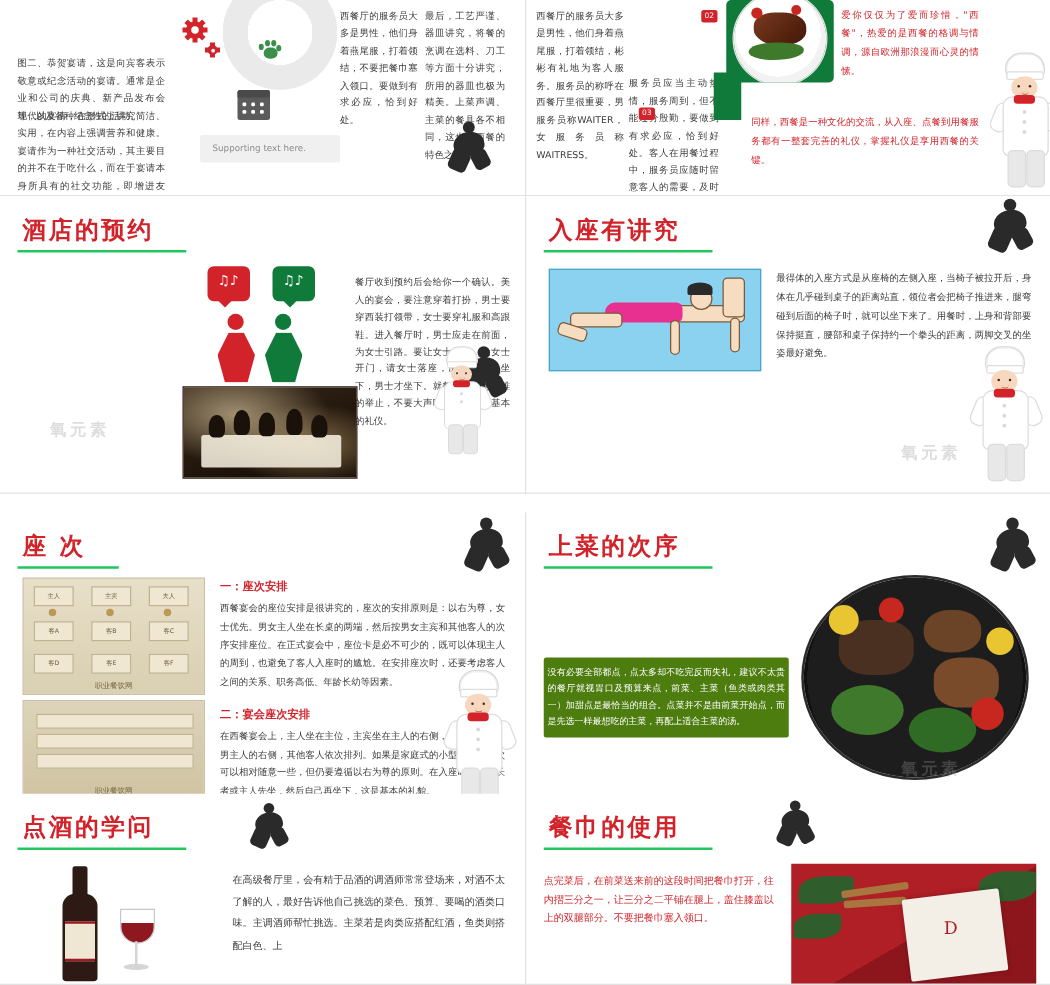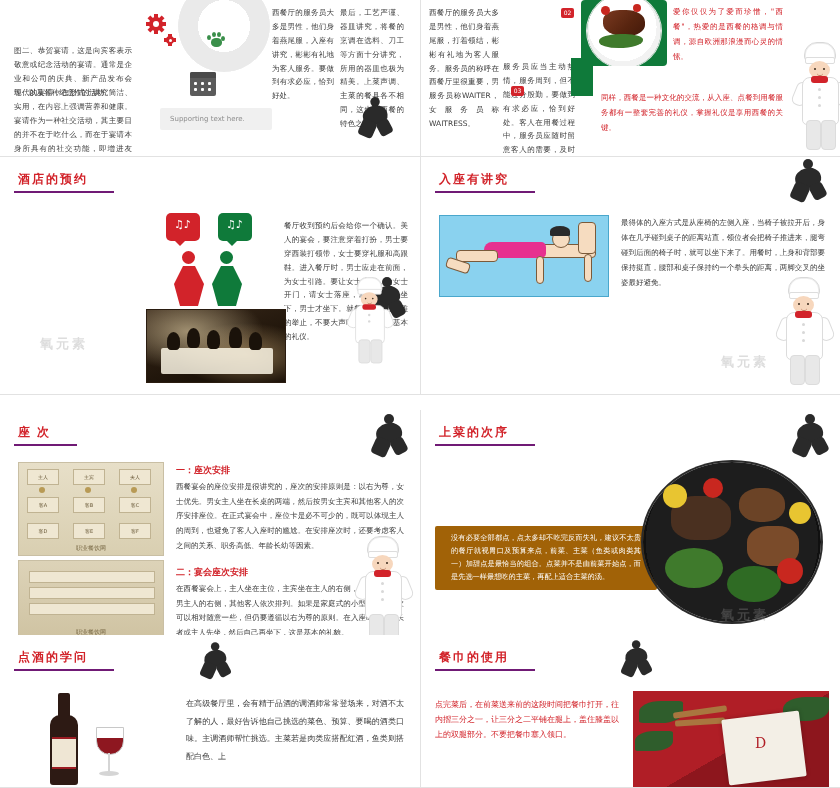--- a/index.html
+++ b/index.html
@@ -21,28 +21,27 @@
   }
   .col-left{left:0;width:420px;}
   .col-right{left:420px;width:420px;border-left:1px solid #e2e2e2;}
   .r0{top:0;height:157px;}
   .r1{top:157px;height:238px;}
   .r2{top:410px;height:240px;}
   .r3{top:635px;height:153px;}
 
   .title-box{
     display:inline-block;
-    border-bottom:2px solid #701a75;
+    border-bottom:2px solid #22c55e;
     padding:2px 26px 3px 4px;
     margin:12px 0 0 14px;
     color:#d2232a;
-    font-size:12px;
+    font-size:19px;
     font-weight:bold;
     letter-spacing:2px;
-    font-family:Liberation Serif, serif;
   }
   .body-text{
     font-size:7.5px;
     line-height:1.85;
     color:#3b3b3b;
     text-align:justify;
   }
   .red{color:#d2232a;}
   .bold{font-weight:bold;}
 
@@ -171,22 +170,22 @@
   .seatchart .cap{position:absolute;bottom:2px;left:0;right:0;text-align:center;font-size:6px;color:#7a6a46;}
 
   
   .platter{
     position:absolute;border-radius:50%;
     background:radial-gradient(circle at 50% 50%, #1d1d1d 0 72%, #101010 72% 100%);
     box-shadow:0 0 0 2px #2b2b2b;
   }
   .platter .veg{position:absolute;border-radius:50%;}
   .greenbox{
-    position:absolute;background:#a16207;color:#fff;font-size:7.2px;line-height:1.8;
-    padding:6px 16px;border-radius:2px;text-align:justify;
+    position:absolute;background:#4d7c0f;color:#fff;font-size:7.2px;line-height:1.8;
+    padding:6px 3px;border-radius:2px;text-align:justify;
   }
 
   
   .bottle{position:absolute;}
   .bottle .neck{position:absolute;background:#2d1a14;border-radius:2px;}
   .bottle .shoulder{position:absolute;background:#2d1a14;border-radius:10px 10px 3px 3px;}
   .bottle .label{position:absolute;background:#efe6d4;border-top:2px solid #9b1b22;border-bottom:2px solid #9b1b22;}
   .glass{position:absolute;}
   .glass .bowl{position:absolute;border:1px solid #c8c8c8;border-radius:0 0 50% 50%;background:linear-gradient(180deg,rgba(255,255,255,.3) 0 40%, #8e1720 40% 100%);}
   .glass .stem{position:absolute;background:#d5d5d5;}
@@ -246,21 +245,21 @@
     <div class="dot" style="left:11px;top:10px;"></div>
     <div class="dot" style="left:18px;top:10px;"></div>
     <div class="dot" style="left:4px;top:16px;"></div>
     <div class="dot" style="left:11px;top:16px;"></div>
     <div class="dot" style="left:18px;top:16px;"></div>
   </div>
 
   <div class="supp" style="left:160px;top:108px;width:92px;">Supporting text here.</div>
 
   <div class="s1-txt body-text" style="left:272px;top:6px;width:62px;">
-    西餐厅的服务员大多是男性，他们身着燕尾服，入座有讲究，彬彬有礼地为客人服务。要做到有求必应，恰到好处。
+    西餐厅的服务员大多是男性，他们身着燕尾服，打着领结，不要把餐巾塞入领口。要做到有求必应，恰到好处。
   </div>
   <div class="s1-txt body-text" style="left:340px;top:6px;width:64px;">
     最后，工艺严谨、器皿讲究，将餐的烹调在选料、刀工等方面十分讲究，所用的器皿也极为精美。上菜声调、主菜的餐具各不相同，这也是西餐的特色之一。
   </div>
 
   <div class="dancer" style="left:356px;top:96px;transform:scale(.95);">
     <div class="d1"></div>
       <div class="d2"></div>
       <div class="d3"></div>
       <div class="d4"></div>

